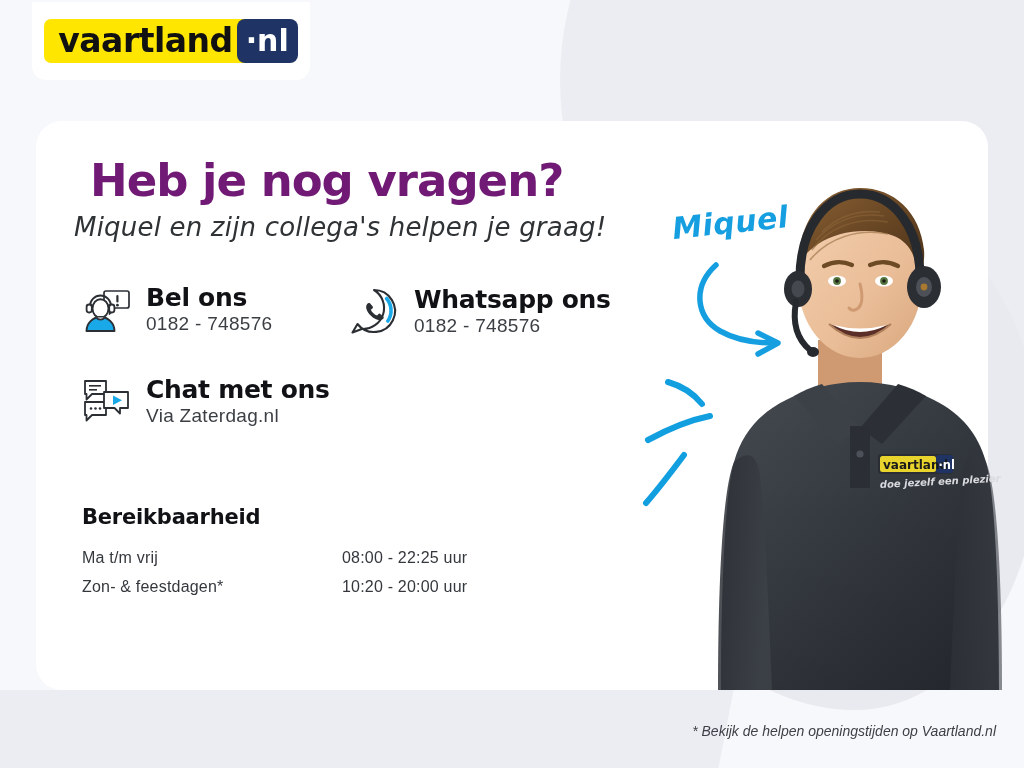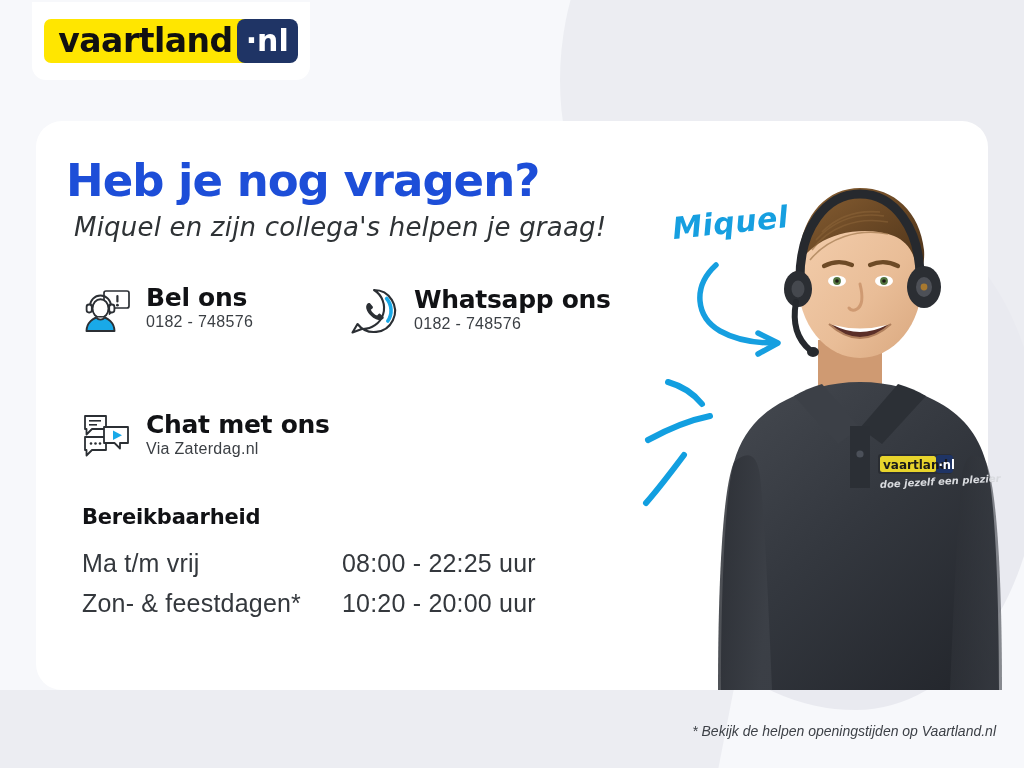--- a/index.html
+++ b/index.html
@@ -105,23 +105,23 @@
     top: 121px;
     width: 952px;
     height: 569px;
     background: #ffffff;
     border-radius: 26px;
   }
 
   
   .headline {
     position: absolute;
-    left: 66px;
+    left: 90px;
     top: 154px;
-    color: #1d4ed8;
+    color: #701a75;
     font-family: "DejaVu Sans", sans-serif;
     font-weight: bold;
     font-size: 45px;
     letter-spacing: -1px;
     white-space: nowrap;
   }
   .subhead {
     position: absolute;
     left: 74px;
     top: 212px;
@@ -135,21 +135,21 @@
 
   
   .contact {
     position: absolute;
     display: flex;
     align-items: flex-start;
     gap: 14px;
   }
   .contact-bel   { left: 80px;  top: 283px; }
   .contact-wa    { left: 348px; top: 285px; }
-  .contact-chat  { left: 80px;  top: 375px; margin-top: 35px; }
+  .contact-chat  { left: 80px;  top: 375px; }
 
   .contact-icon {
     width: 52px;
     height: 52px;
     flex: none;
     display: flex;
     align-items: center;
     justify-content: center;
   }
   .contact-text { padding-top: 2px; }
@@ -157,21 +157,21 @@
     font-family: "DejaVu Sans", sans-serif;
     font-weight: bold;
     font-size: 25px;
     color: #111215;
     letter-spacing: -0.3px;
     line-height: 1.05;
     white-space: nowrap;
   }
   .contact-sub {
     font-family: "Liberation Sans", sans-serif;
-    font-size: 16px;
+    font-size: 19px;
     color: #3b3f44;
     line-height: 1.35;
     letter-spacing: 0.3px;
     white-space: nowrap;
   }
 
   
   .hours-title {
     position: absolute;
     left: 82px;
@@ -183,21 +183,21 @@
     letter-spacing: -0.2px;
   }
   .hours-table {
     position: absolute;
     left: 82px;
     top: 549px;
     border-collapse: collapse;
   }
   .hours-table td {
     font-family: "Liberation Sans", sans-serif;
-    font-size: 25px;
+    font-size: 16px;
     color: #34383d;
     padding: 0 0 11px 0;
     letter-spacing: 0.2px;
     white-space: nowrap;
   }
   .hours-table td.day { width: 260px; }
 
   
   .footnote {
     position: absolute;

